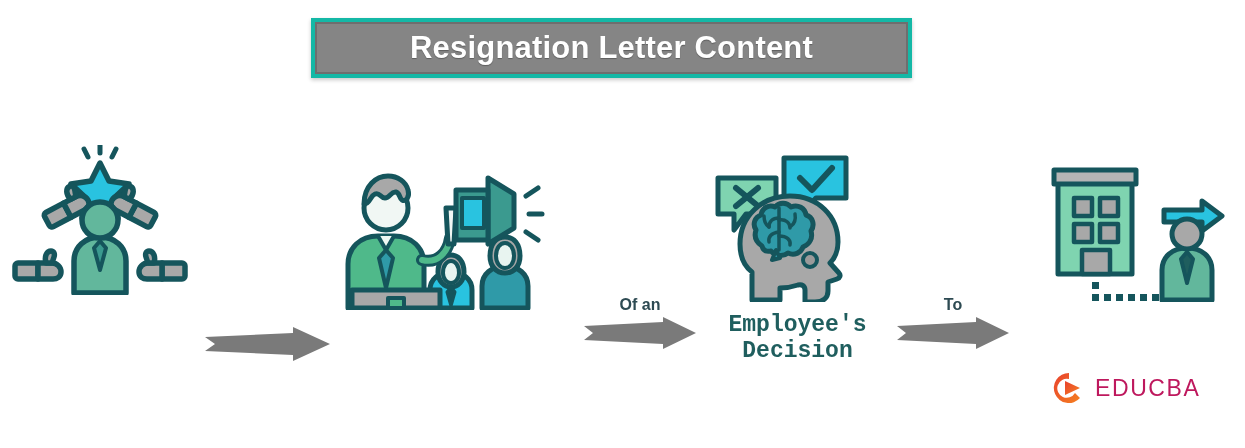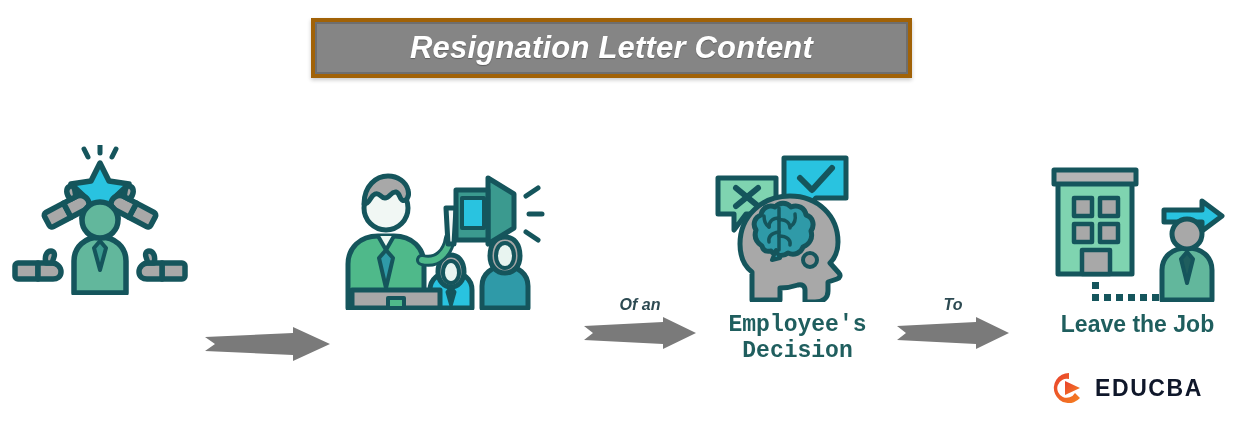--- a/index.html
+++ b/index.html
@@ -17,28 +17,27 @@
     -webkit-font-smoothing: antialiased;
   }
 
   
   .title-wrap {
     position: absolute;
     left: 311px;
     top: 18px;
     width: 601px;
     height: 60px;
-    background: #a16207;
+    background: #14b8a6;
     box-shadow: 0 2px 4px rgba(0,0,0,0.22);
     display: flex;
     align-items: center;
     justify-content: center;
     padding: 4px;
     box-sizing: border-box;
-    font-style: italic;
   }
   .title-inner {
     width: 100%;
     height: 100%;
     background: #858585;
     border: 2px solid #6e6e6e;
     box-sizing: border-box;
     display: flex;
     align-items: center;
     justify-content: center;
@@ -72,21 +71,20 @@
 
   #step-1 { left: 0px;    top: 145px; width: 200px; }
   #step-2 { left: 330px;  top: 160px; width: 250px; }
   #step-3 { left: 700px;  top: 152px; width: 195px; font-family: Liberation Mono, monospace; }
   #step-4 { left: 1030px; top: 152px; width: 215px; }
 
   
   .connector {
     position: absolute;
     text-align: center;
-    font-style: italic;
   }
   .connector-label {
     color: #2d4a52;
     font-weight: bold;
     font-size: 16px;
     line-height: 1;
     margin-bottom: 2px;
     height: 18px;
   }
   .connector-label.empty { visibility: hidden; }
@@ -99,24 +97,24 @@
   
   .logo {
     position: absolute;
     left: 1052px;
     top: 371px;
     display: flex;
     align-items: center;
     gap: 9px;
   }
   .logo-text {
-    color: #0f172a;
+    color: #be185d;
     font-size: 23px;
     letter-spacing: 1.6px;
-    font-weight: bold;
+    font-weight: normal;
   }
 </style>
 </head>
 <body>
 
 <div class="title-wrap">
   <div class="title-inner">
     <span class="title-text">Resignation Letter Content</span>
   </div>
 </div>
@@ -280,21 +278,20 @@
         <path d="M134,58 h38 v-9 l20,15 l-20,15 v-9 h-38 z" fill="#29c3e0"></path>
 
         <path d="M132,148 v-30 c0,-13 10,-22 25,-22 c15,0 25,9 25,22 v30 z" fill="#62b79c"></path>
 
         <circle cx="157" cy="82" r="15" fill="#a8a8a8"></circle>
 
         <path d="M157,100 l-6,7 l6,24 l6,-24 z" fill="#1f5e5e" stroke-width="4"></path>
       </g>
     </svg>
   </div>
-  <div class="step-label">Leave the Job</div>
 </div>
 
 <div class="connector" id="conn-1">
   <div class="connector-label empty"></div>
   <svg class="arrow-svg" width="125" height="34" viewBox="0 0 125 34" aria-hidden="true">
     <path d="M0,10 L88,6 L88,0 L125,17 L88,34 L88,28 L0,24 L10,17 Z" fill="#7a7a7a"></path>
   </svg>
 </div>
 
 <div class="connector" id="conn-2">

